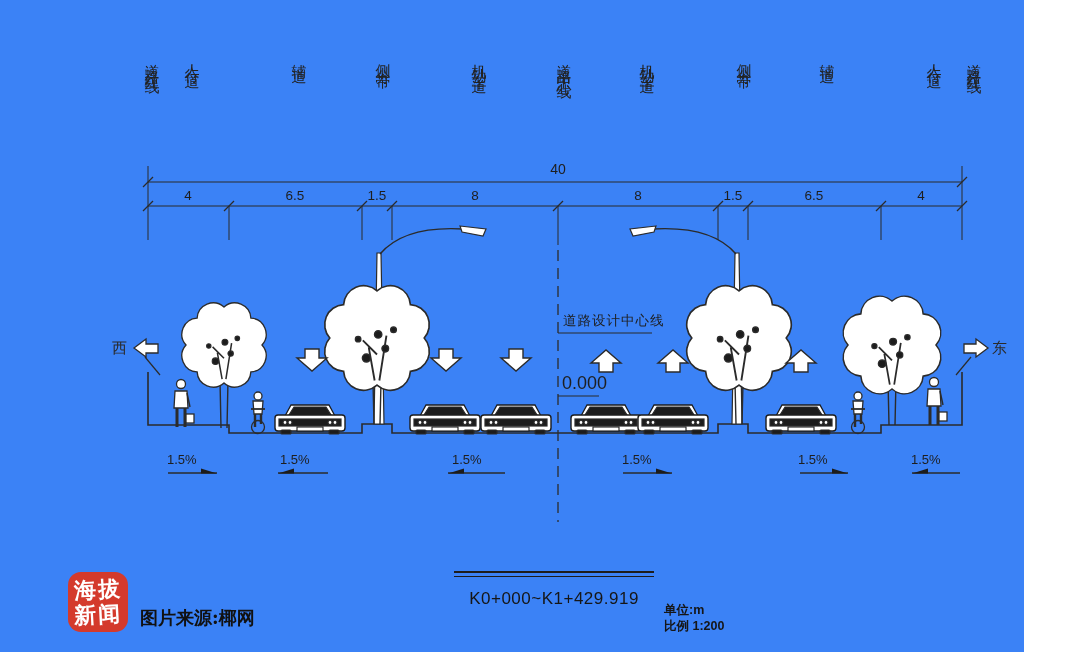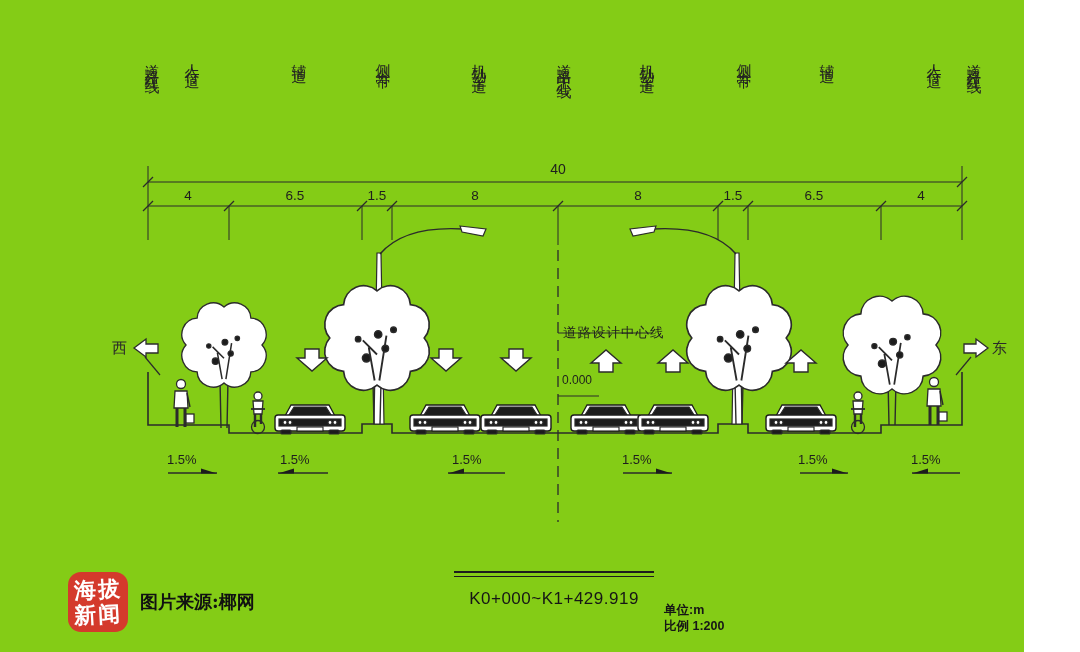--- a/index.html
+++ b/index.html
@@ -1,36 +1,36 @@
 <!DOCTYPE html>
 <html><head>
 <meta charset="utf-8">
 <style>
   html,body{margin:0;padding:0;background:#ffffff;}
   body{width:1080px;height:652px;overflow:hidden;font-family:"Liberation Sans",sans-serif;color:#222;}
-  #stage{position:relative;width:1024px;height:652px;background:#84cc16;}
+  #stage{position:relative;width:1024px;height:652px;background:#3b82f6;}
   #drawing-svg{position:absolute;left:0;top:0;}
   .vlabel{position:absolute;top:52px;width:22px;writing-mode:vertical-rl;text-orientation:upright;
           font-size:15px;letter-spacing:5px;line-height:20px;color:#222;text-align:left;}
   .dimnum{position:absolute;top:188px;width:46px;text-align:center;font-size:13.5px;color:#1e1e1e;}
   .dimtotal{position:absolute;top:161px;width:34px;text-align:center;font-size:14px;color:#1e1e1e;}
   .slope{position:absolute;top:452px;width:52px;text-align:left;font-size:13px;color:#1e1e1e;}
   .compass{position:absolute;font-size:15px;color:#2a2a2a;}
-  .cl-label{position:absolute;left:563px;top:324px;font-size:13.5px;letter-spacing:1px;color:#1e1e1e;}
-  .elev{position:absolute;left:562px;top:373px;font-size:12px;color:#1e1e1e;}
+  .cl-label{position:absolute;left:563px;top:312px;font-size:13.5px;letter-spacing:1px;color:#1e1e1e;}
+  .elev{position:absolute;left:562px;top:373px;font-size:18px;color:#1e1e1e;}
   .title-block{position:absolute;left:450px;top:568px;width:208px;text-align:center;}
   .title-text{font-size:16px;font-weight:600;letter-spacing:1px;color:#161616;}
   .title-rule{margin:3px auto 2px auto;width:200px;border-top:2.2px solid #1d1d1d;border-bottom:1.6px solid #1d1d1d;height:3px;}
   .station-text{font-size:17px;letter-spacing:.5px;color:#161616;margin-top:12px;}
   .notes{position:absolute;left:664px;top:573px;font-size:12.5px;font-weight:700;color:#161616;line-height:16px;white-space:nowrap;margin-top:29px;}
   .badge{position:absolute;left:68px;top:572px;width:60px;height:60px;border-radius:13px;background:#d43a2c;
          display:flex;flex-direction:column;align-items:center;justify-content:center;}
   .badge span{color:#fff;font-family:"DejaVu Serif",serif;font-weight:700;font-size:22px;line-height:25px;letter-spacing:2px;transform:rotate(-3deg);}
   .app-label{position:absolute;left:139px;top:564px;font-family:"DejaVu Serif",serif;font-weight:600;font-size:34px;letter-spacing:3px;color:#111;}
-  .source-label{position:absolute;left:140px;top:590px;font-family:"DejaVu Serif",serif;font-weight:700;font-size:18px;color:#111;}
+  .source-label{position:absolute;left:140px;top:606px;font-family:"DejaVu Serif",serif;font-weight:700;font-size:18px;color:#111;}
 </style>
 </head>
 <body>
 
 <div id="stage">
 
   <svg id="drawing-svg" width="1080" height="652" viewBox="0 0 1080 652" xmlns="http://www.w3.org/2000/svg">
     <defs>
       <g id="canopy">
         <path d="M -40,0 a 17,17 0 0 1 11.7,-28.3 a 17,17 0 0 1 28.3,-11.7 a 17,17 0 0 1 28.3,11.7

